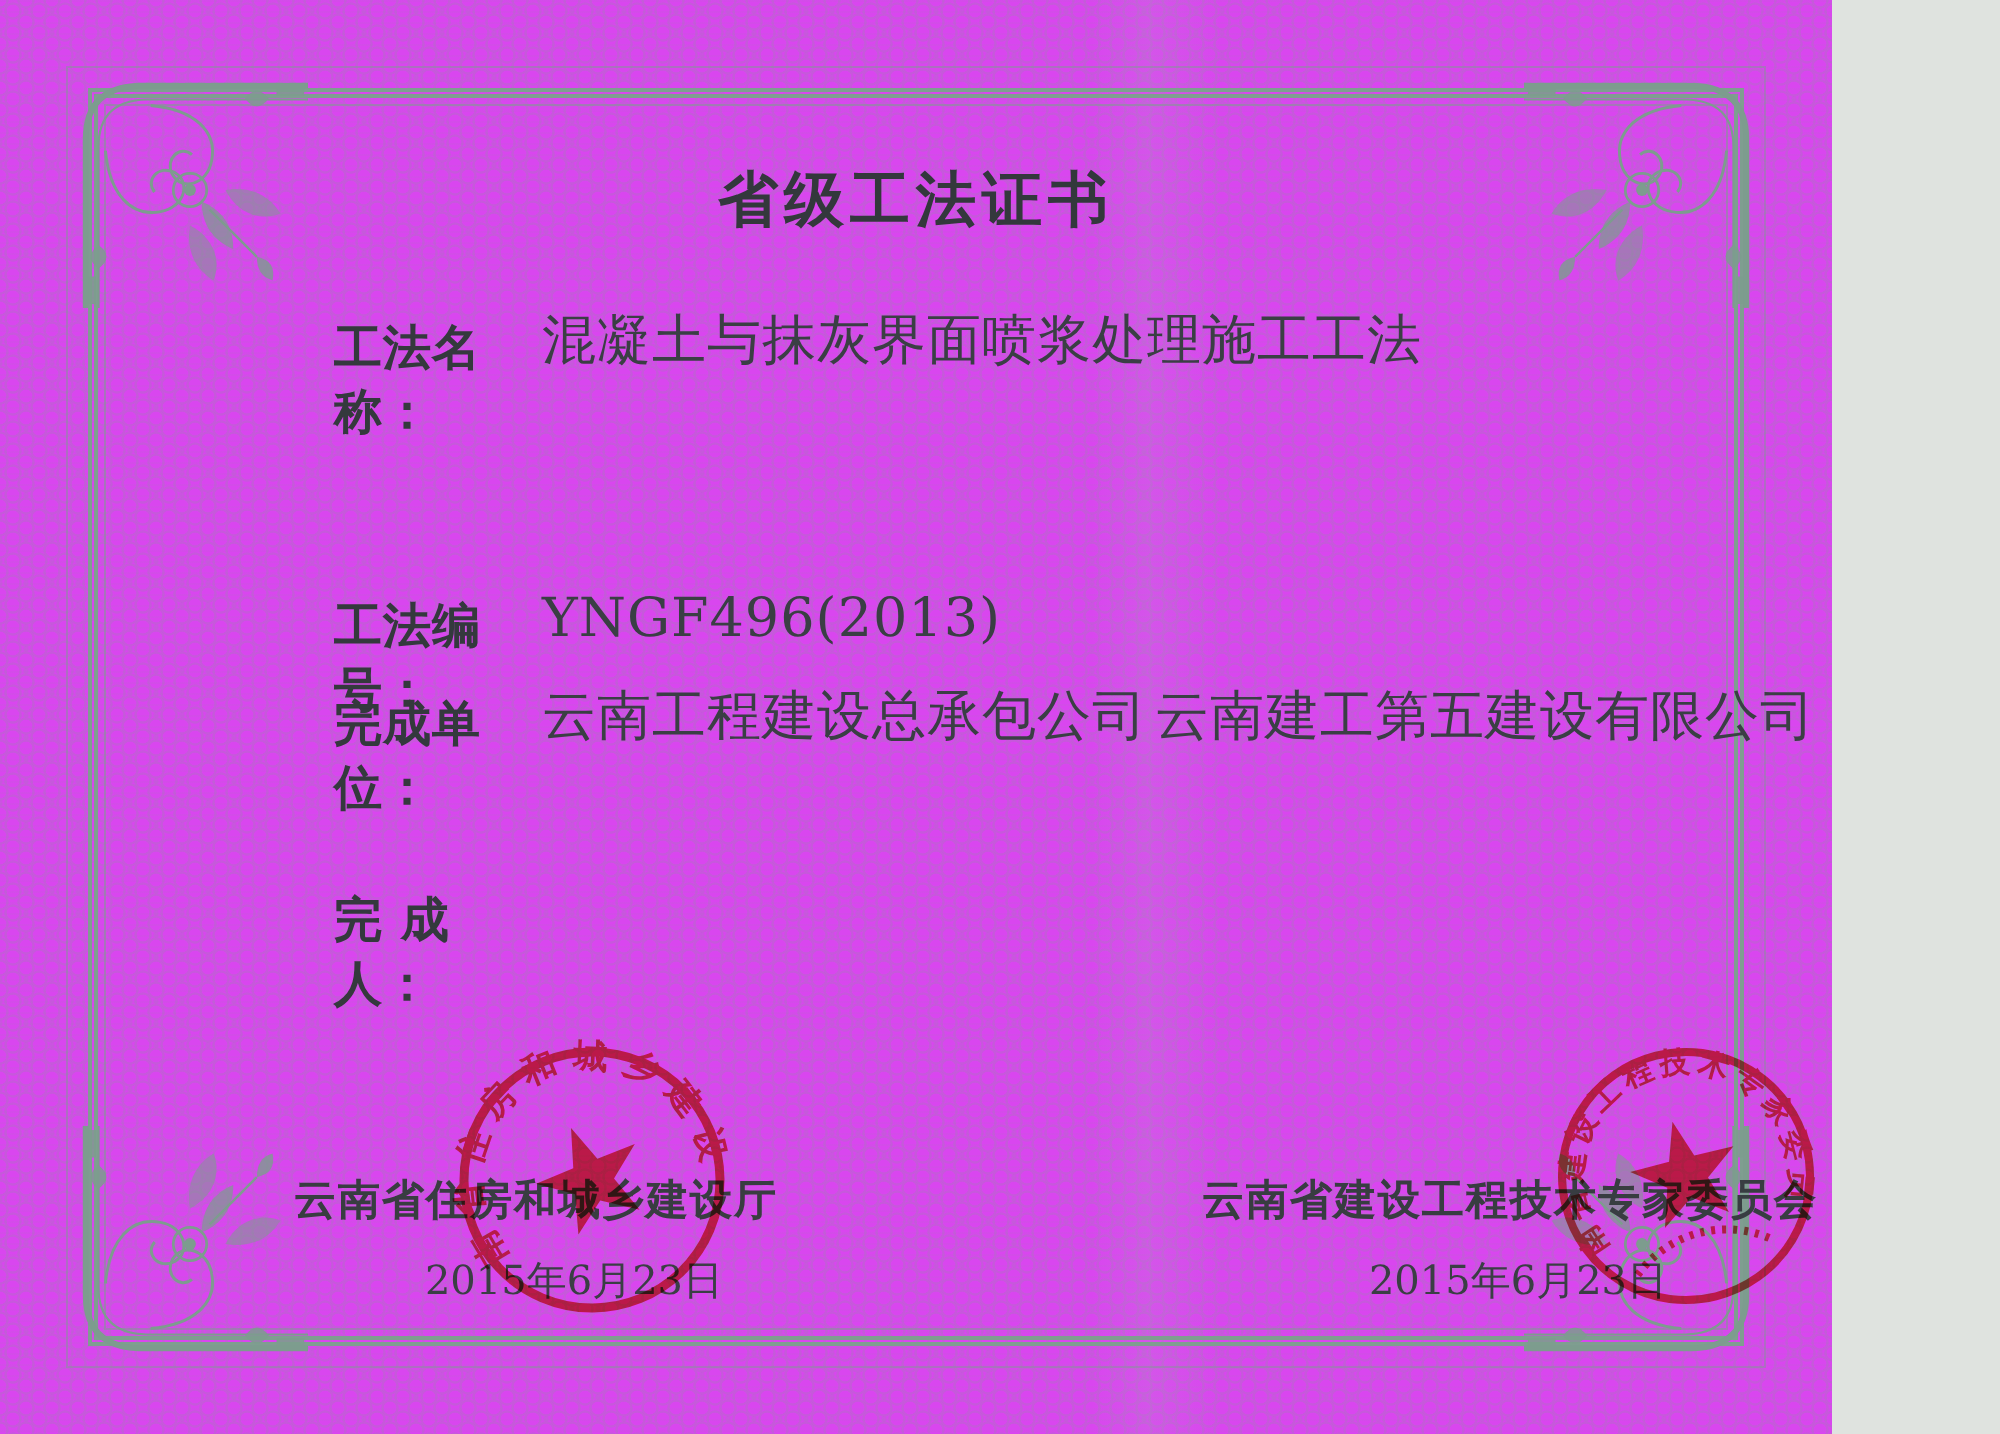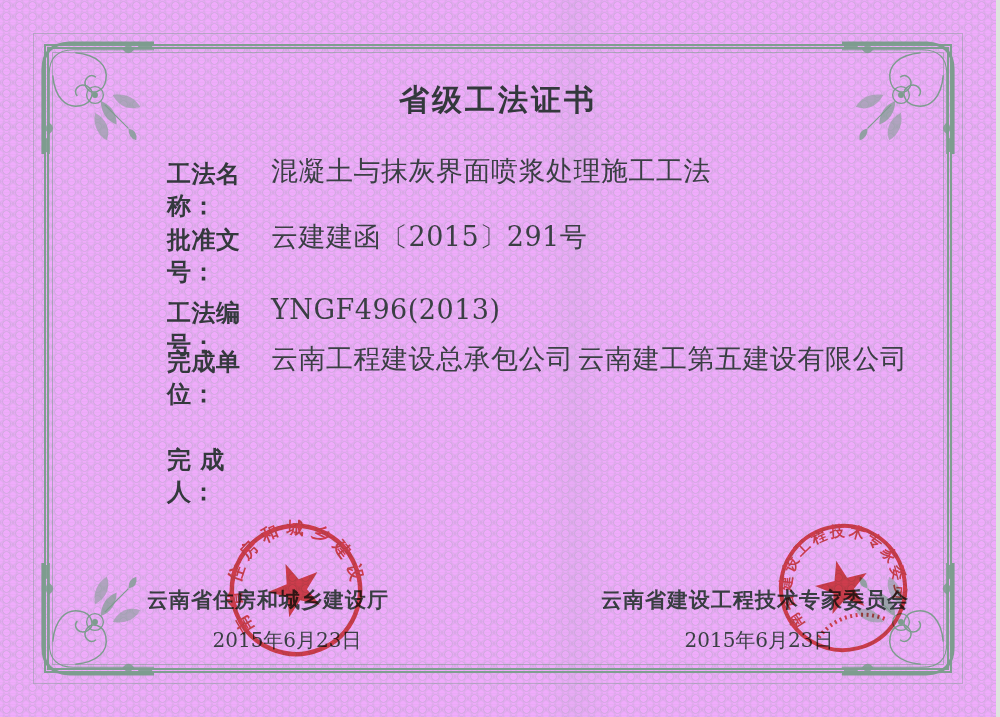--- a/index.html
+++ b/index.html
@@ -1,18 +1,18 @@
 <!DOCTYPE html>
 <html><head>
 <meta charset="utf-8">
 <style>
   html,body{margin:0;padding:0;background:#dfe3df;}
   .cert{
-    position:relative;width:996px;height:717px;overflow:hidden;
-    background-color:#f0abfc;color:#3a3f44;
+    position:relative;width:916px;height:717px;overflow:hidden;
+    background-color:#d946ef;color:#3a3f44;
     font-family:"DejaVu Sans","Liberation Sans",sans-serif;
   }
   
   .pattern{
     position:absolute;inset:0;pointer-events:none;
     background-image:
       radial-gradient(circle at 6.5px 5.5px, rgba(125,160,143,0) 3.1px, rgba(125,160,143,.20) 3.3px 4.1px, rgba(125,160,143,0) 4.6px),
       radial-gradient(circle at 6.5px 5.5px, rgba(125,160,143,0) 3.1px, rgba(125,160,143,.20) 3.3px 4.1px, rgba(125,160,143,0) 4.6px),
       radial-gradient(circle at 6.5px 5.5px, rgba(125,160,143,.16) 1px, rgba(125,160,143,0) 1.6px),
       repeating-linear-gradient(180deg, rgba(125,160,143,.06) 0 1px, rgba(0,0,0,0) 1px 5.5px);
@@ -118,24 +118,20 @@
       <use href="#flourish"></use>
     </svg>
 
   <div class="title">省级工法证书</div>
 
   <div class="row r1">
     <span class="lbl">工法名称：</span>
     <span class="val">混凝土与抹灰界面喷浆处理施工工法</span>
   </div>
 
-  <div class="row r2">
-    <span class="lbl">批准文号：</span>
-    <span class="val">云建建函〔2015〕291号</span>
-  </div>
 
   <div class="row r3">
     <span class="lbl">工法编号：</span>
     <span class="val">YNGF496(2013)</span>
   </div>
 
   <div class="row r4">
     <span class="lbl">完成单位：</span>
     <span class="vals">
       <span class="val">云南工程建设总承包公司</span>

